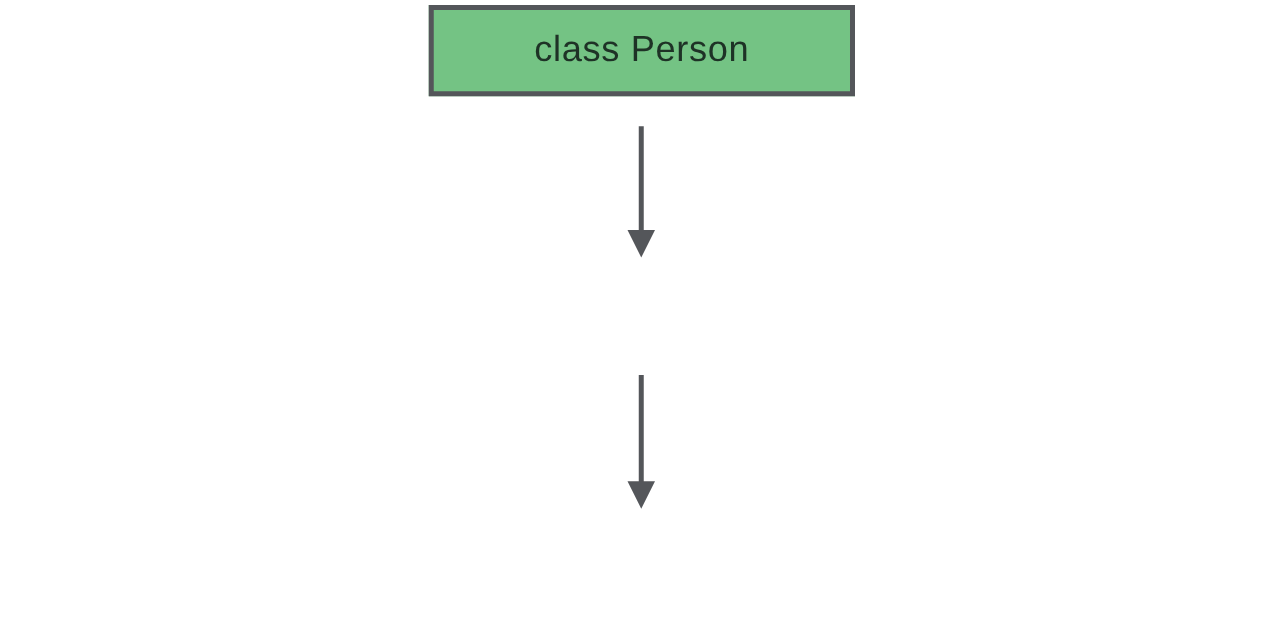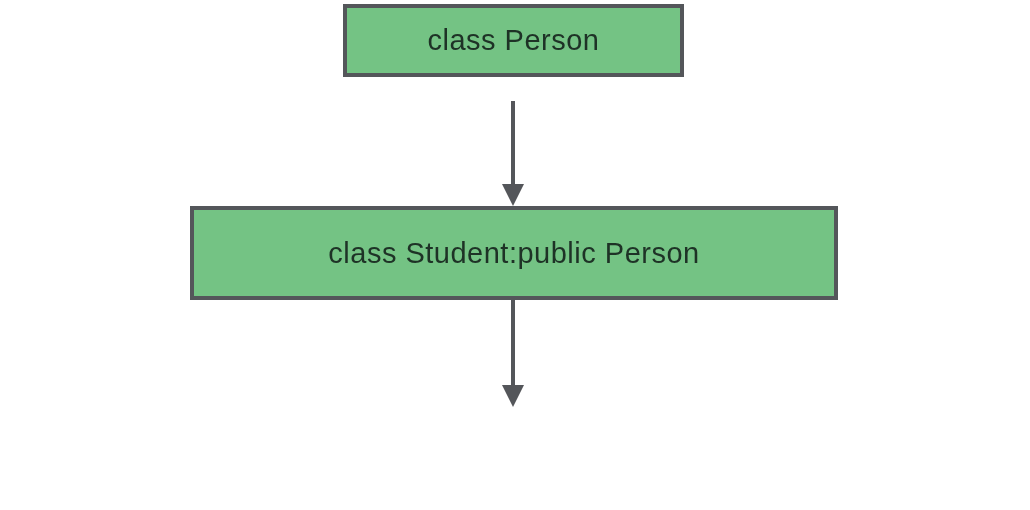--- a/index.html
+++ b/index.html
@@ -57,23 +57,20 @@
 
   <div class="node node-person">
     <span class="node-label">class Person</span>
   </div>
 
   <svg class="arrow arrow-1" viewBox="0 0 36 105" aria-hidden="true">
     <line x1="18" y1="0" x2="18" y2="85"></line>
     <polygon points="7,83 29,83 18,105"></polygon>
   </svg>
 
-  <div class="node node-student">
-    <span class="node-label">class Student:public Person</span>
-  </div>
 
   <svg class="arrow arrow-2" viewBox="0 0 36 107" aria-hidden="true">
     <line x1="18" y1="0" x2="18" y2="87"></line>
     <polygon points="7,85 29,85 18,107"></polygon>
   </svg>
 
 
 </div>
 
 </body></html>

